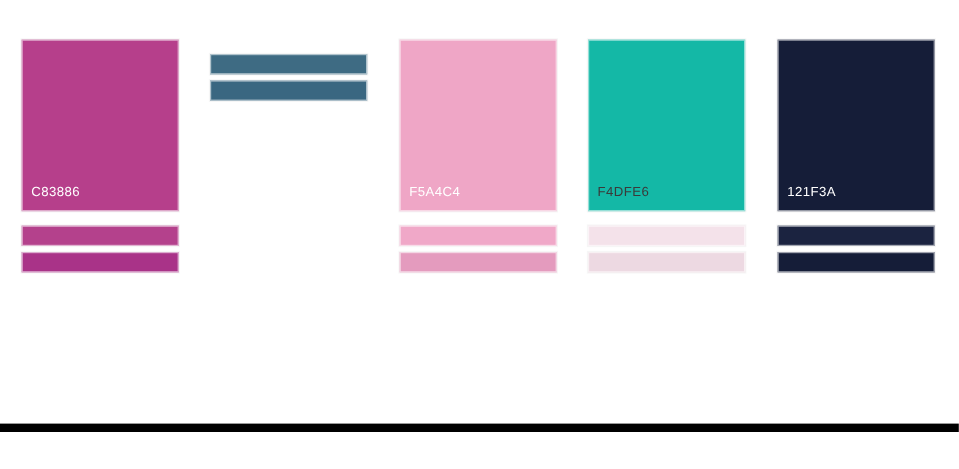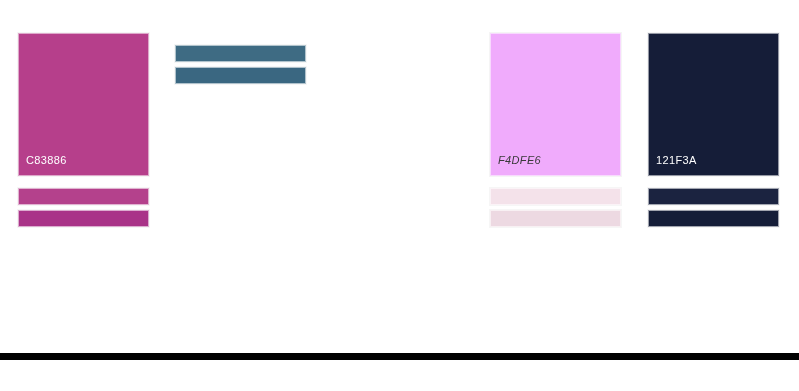--- a/index.html
+++ b/index.html
@@ -89,23 +89,30 @@
     </div>
     <div class="tint-bar first" style="background: rgb(180, 65, 140);"></div>
     <div class="tint-bar second" style="background: rgb(169, 51, 136);"></div>
   </div>
 
   <div class="swatch-column" style="left: 175px;">
     <div class="tint-bar first" style="background: rgb(62, 107, 131);"></div>
     <div class="tint-bar second" style="background: rgb(58, 103, 129);"></div>
   </div>
 
+  <div class="swatch-column" style="left: 333px;">
+    <div class="swatch-main" style="background: rgb(239, 166, 198);">
+      <span class="swatch-label" style="color: rgb(255, 255, 255);">F5A4C4</span>
+    </div>
+    <div class="tint-bar first" style="background: rgb(240, 168, 200);"></div>
+    <div class="tint-bar second" style="background: rgb(228, 155, 190);"></div>
+  </div>
 
   <div class="swatch-column" style="left: 490px;">
-    <div class="swatch-main" style="background: #f0abfc; font-style: italic;">
+    <div class="swatch-main" style="background: #14b8a6;">
       <span class="swatch-label" style="color: rgb(58, 58, 58);">F4DFE6</span>
     </div>
     <div class="tint-bar first" style="background: rgb(244, 226, 234);"></div>
     <div class="tint-bar second" style="background: rgb(237, 217, 226);"></div>
   </div>
 
   <div class="swatch-column" style="left: 648px;">
     <div class="swatch-main" style="background: rgb(21, 29, 56);">
       <span class="swatch-label" style="color: rgb(255, 255, 255);">121F3A</span>
     </div>

